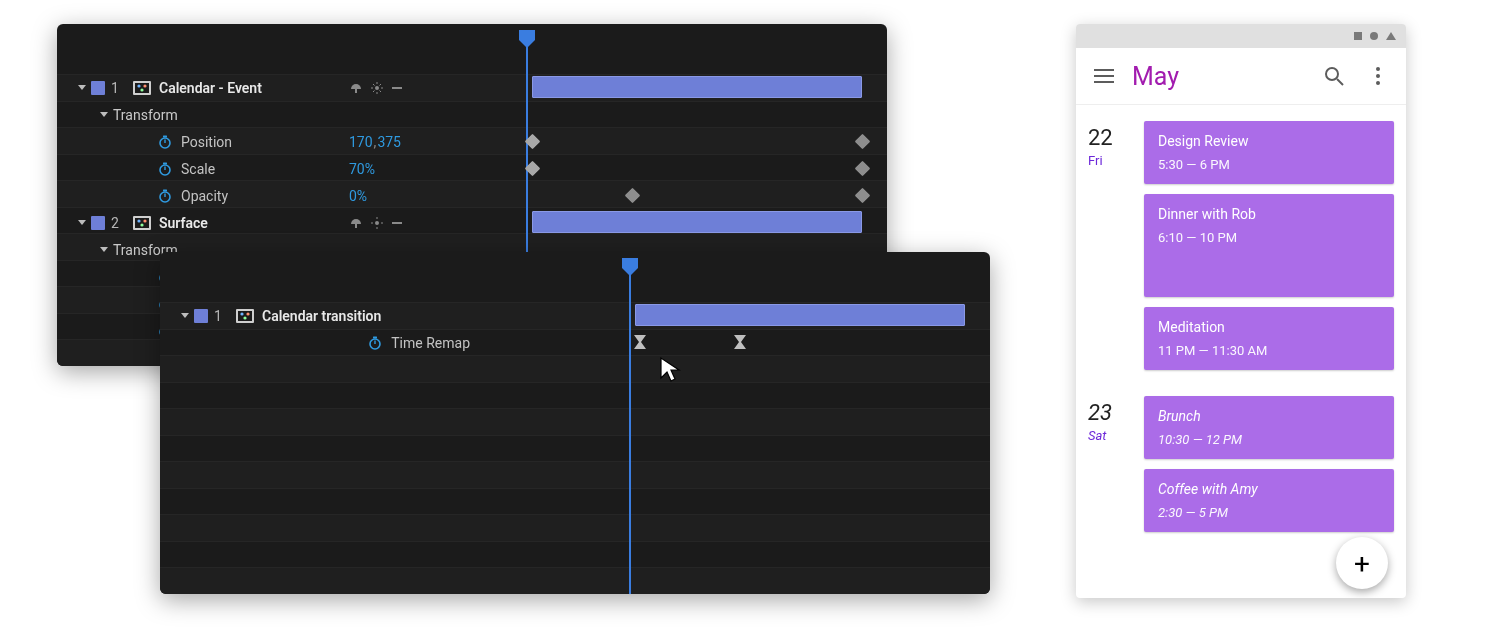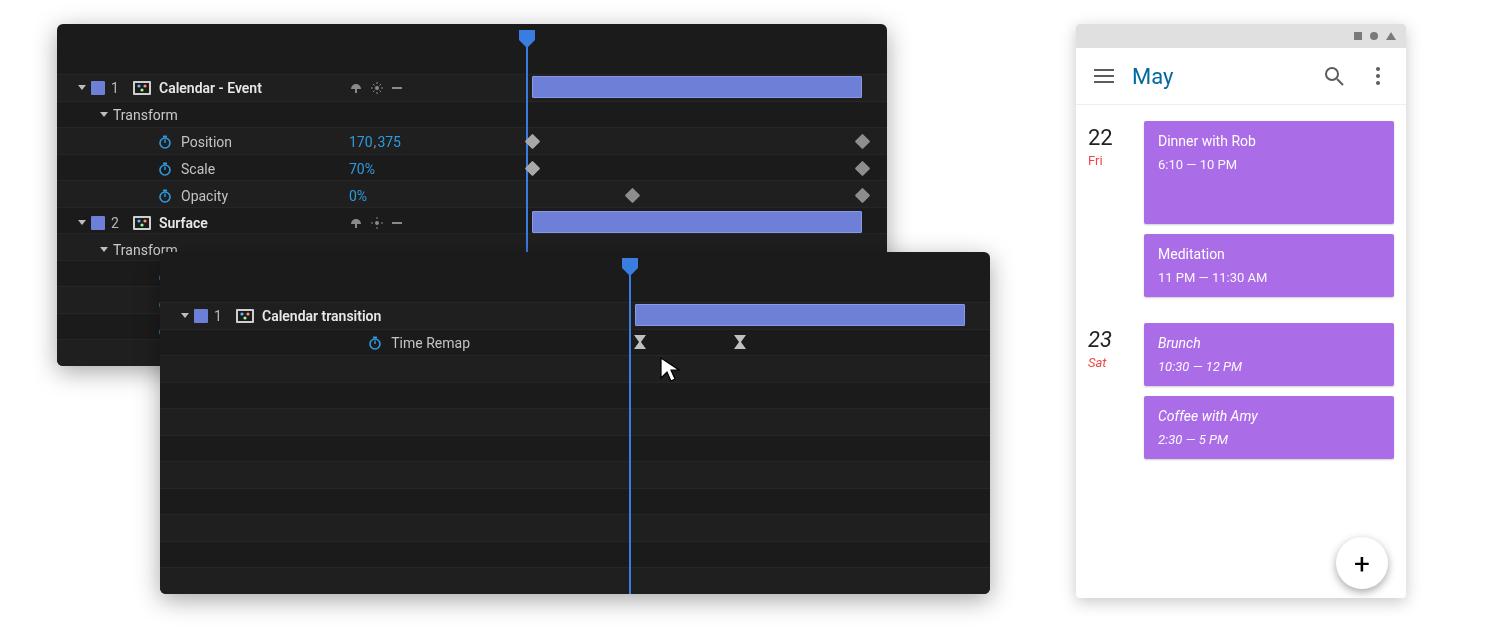--- a/index.html
+++ b/index.html
@@ -206,22 +206,22 @@
   .appbar {
     height: 56px;
     display: flex;
     align-items: center;
     padding: 0 12px;
     gap: 12px;
     border-bottom: 1px solid #eee;
   }
   .appbar .title {
     flex: 1;
-    font-size: 22px;
-    color: #0369a1;
+    font-size: 25px;
+    color: #a21caf;
   }
   .icon-btn {
     width: 32px; height: 32px;
     display: inline-flex;
     align-items: center;
     justify-content: center;
     color: #5c5c5c;
   }
 
   .cal-body {
@@ -238,21 +238,21 @@
     width: 56px;
     padding-top: 6px;
   }
   .day-num {
     font-size: 22px;
     color: #222;
     line-height: 1;
   }
   .day-dow {
     font-size: 13px;
-    color: #ef4444;
+    color: #6d28d9;
     margin-top: 4px;
   }
   .events {
     flex: 1;
     display: flex;
     flex-direction: column;
     gap: 10px;
   }
   .event-card {
     background: #ab6ce8;
@@ -617,20 +617,24 @@
   </div>
 
   <div class="cal-body">
 
     <div class="day-block">
       <div class="day-head">
         <div class="day-num">22</div>
         <div class="day-dow">Fri</div>
       </div>
       <div class="events">
+        <div class="event-card">
+          <div class="event-title">Design Review</div>
+          <div class="event-time">5:30 — 6 PM</div>
+        </div>
         <div class="event-card xtall">
           <div class="event-title">Dinner with Rob</div>
           <div class="event-time">6:10 — 10 PM</div>
         </div>
         <div class="event-card">
           <div class="event-title">Meditation</div>
           <div class="event-time">11 PM — 11:30 AM</div>
         </div>
       </div>
     </div>

